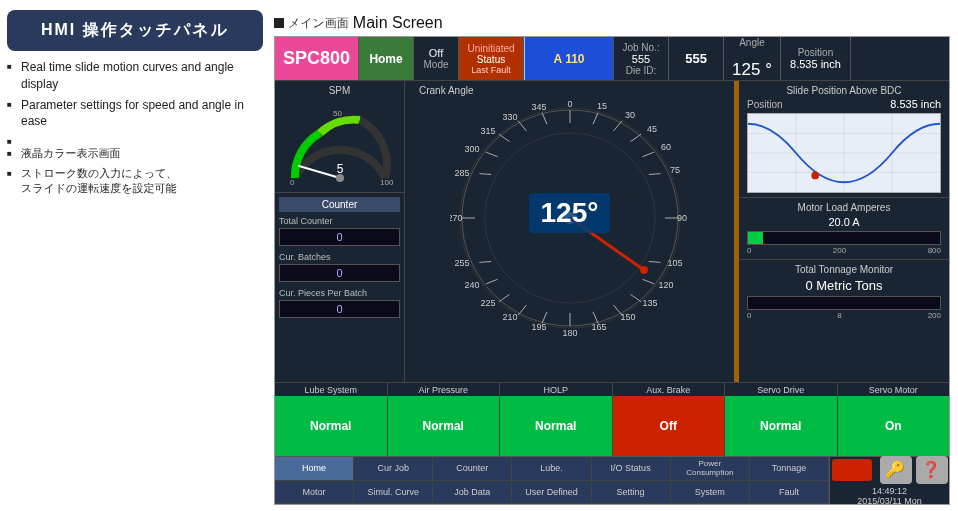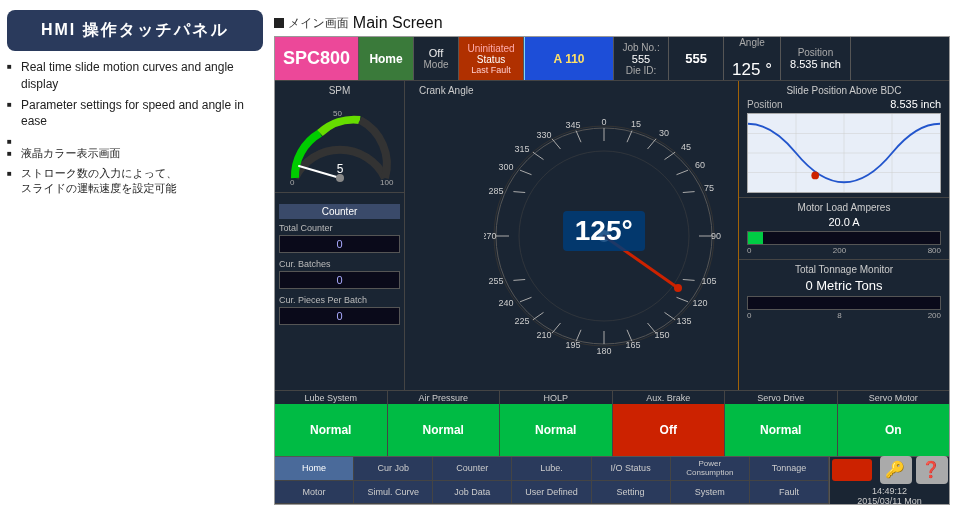--- a/index.html
+++ b/index.html
@@ -192,21 +192,20 @@
       flex-direction: row;
     }
 
     
     .left-col {
       width: 130px;
       min-width: 130px;
       display: flex;
       flex-direction: column;
       border-right: 1px solid #444;
-      gap: 7px;
     }
     .spm-section {
       padding: 4px;
       border-bottom: 1px solid #444;
     }
     .spm-label {
       text-align: center;
       font-size: 10px;
       color: #ccc;
       margin-bottom: 2px;
@@ -248,23 +247,24 @@
       width: 100%;
       text-align: center;
       font-size: 11px;
       padding: 2px 0;
     }
 
     
     .middle-col {
       flex: 1;
       display: flex;
+      flex-direction: column;
       align-items: center;
       justify-content: flex-start;
-      border-right: 1px solid #a16207;
+      border-right: 5px solid #a16207;
       padding: 4px;
       position: relative;
     }
     .crank-label {
       font-size: 10px;
       color: #ccc;
       margin-bottom: 2px;
       align-self: flex-start;
       margin-left: 10px;
     }
@@ -386,21 +386,21 @@
       padding: 0 4px;
       font-size: 8px;
       color: #aaa;
       margin-top: 1px;
     }
 
     
     .status-row {
       display: flex;
       flex-direction: row;
-      height: 66px;
+      height: 74px;
       border-top: 1px solid #444;
     }
     .status-cell {
       flex: 1;
       display: flex;
       flex-direction: column;
       align-items: center;
       justify-content: flex-start;
       border-right: 1px solid #444;
     }

